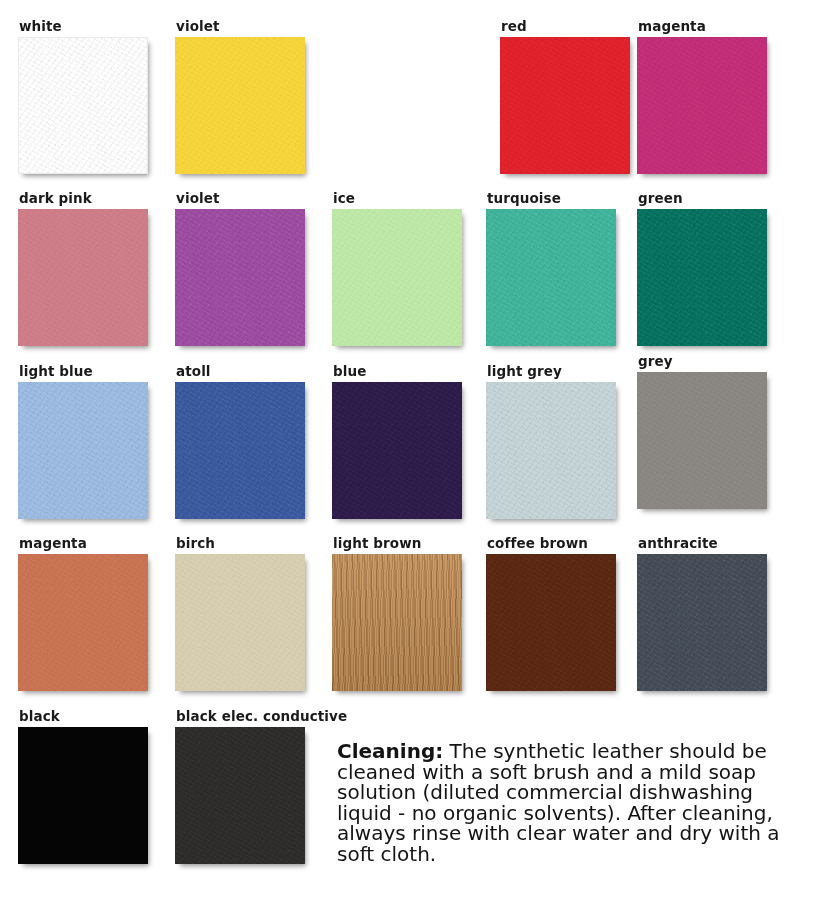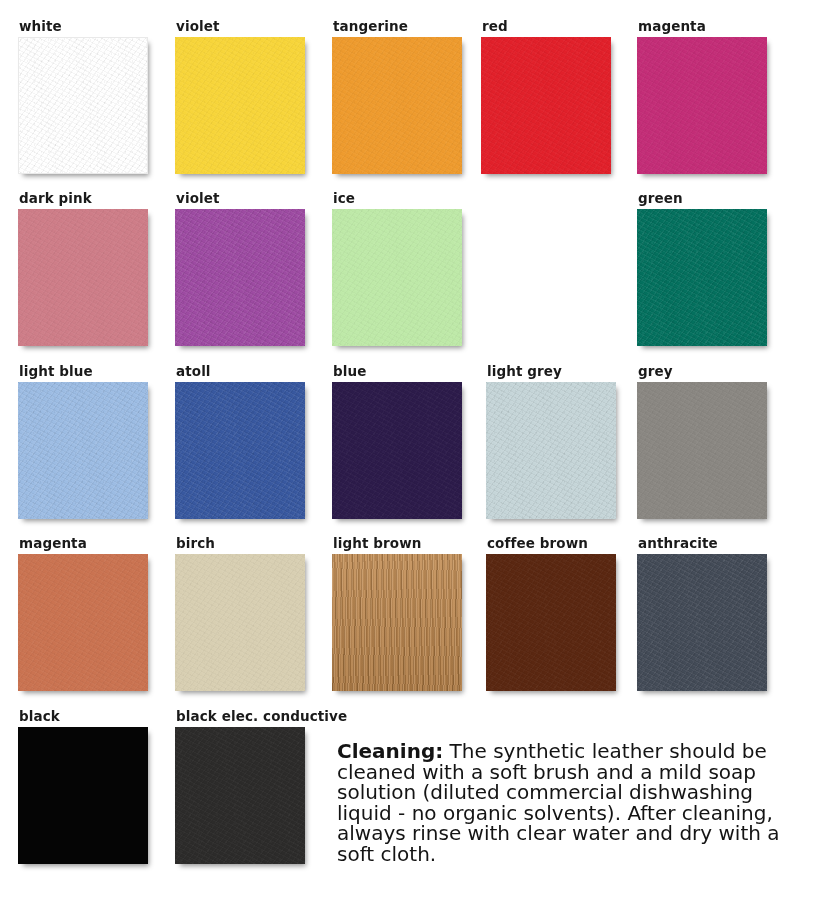--- a/index.html
+++ b/index.html
@@ -98,43 +98,43 @@
 
 <div id="chart">
     <div class="swatch-cell" style="left: 18px; top: 19px;">
       <div class="swatch-label">white</div>
       <div class="swatch-chip tex-white" title="white" style="width: 130px; height: 137px; background: rgb(254, 254, 254);"></div>
     </div>
     <div class="swatch-cell" style="left: 175px; top: 19px;">
       <div class="swatch-label">violet</div>
       <div class="swatch-chip tex-soft" title="yellow" style="width: 130px; height: 137px; background: rgb(247, 213, 58);"></div>
     </div>
-    <div class="swatch-cell" style="left: 332px; top: 19px;">
-      <div class="swatch-label">tangerine</div>
-      <div class="swatch-chip tex-soft" title="tangerine" style="width: 130px; height: 137px; background: rgb(238, 155, 46);"></div>
-    </div>
-    <div class="swatch-cell" style="left: 481px; top: 19px;">
+    <div class="swatch-cell" style="left: 500px; top: 19px;">
       <div class="swatch-label">red</div>
       <div class="swatch-chip tex-soft" title="red" style="width: 130px; height: 137px; background: rgb(225, 32, 42);"></div>
     </div>
     <div class="swatch-cell" style="left: 637px; top: 19px;">
       <div class="swatch-label">magenta</div>
       <div class="swatch-chip tex-soft" title="magenta" style="width: 130px; height: 137px; background: rgb(195, 45, 119);"></div>
     </div>
     <div class="swatch-cell" style="left: 18px; top: 191px;">
       <div class="swatch-label">dark pink</div>
       <div class="swatch-chip tex-soft" title="dark pink" style="width: 130px; height: 137px; background: rgb(206, 125, 136);"></div>
     </div>
     <div class="swatch-cell" style="left: 175px; top: 191px;">
       <div class="swatch-label">violet</div>
       <div class="swatch-chip tex-pebble" title="violet" style="width: 130px; height: 137px; background: rgb(157, 75, 162);"></div>
     </div>
     <div class="swatch-cell" style="left: 332px; top: 191px;">
       <div class="swatch-label">ice</div>
       <div class="swatch-chip tex-soft" title="ice" style="width: 130px; height: 137px; background: rgb(190, 233, 168);"></div>
+    </div>
+    <div class="swatch-cell" style="left: 486px; top: 191px;">
+      <div class="swatch-label">turquoise</div>
+      <div class="swatch-chip tex-pebble" title="turquoise" style="width: 130px; height: 137px; background: rgb(63, 181, 156);"></div>
     </div>
     <div class="swatch-cell" style="left: 637px; top: 191px;">
       <div class="swatch-label">green</div>
       <div class="swatch-chip tex-pebble" title="green" style="width: 130px; height: 137px; background: rgb(4, 112, 94);"></div>
     </div>
     <div class="swatch-cell" style="left: 18px; top: 364px;">
       <div class="swatch-label">light blue</div>
       <div class="swatch-chip tex-pebble" title="light blue" style="width: 130px; height: 137px; background: rgb(156, 188, 227);"></div>
     </div>
     <div class="swatch-cell" style="left: 175px; top: 364px;">
@@ -142,21 +142,21 @@
       <div class="swatch-chip tex-pebble" title="atoll" style="width: 130px; height: 137px; background: rgb(56, 88, 159);"></div>
     </div>
     <div class="swatch-cell" style="left: 332px; top: 364px;">
       <div class="swatch-label">blue</div>
       <div class="swatch-chip tex-soft" title="blue" style="width: 130px; height: 137px; background: rgb(44, 27, 74);"></div>
     </div>
     <div class="swatch-cell" style="left: 486px; top: 364px;">
       <div class="swatch-label">light grey</div>
       <div class="swatch-chip tex-pebble" title="light grey" style="width: 130px; height: 137px; background: rgb(197, 213, 216);"></div>
     </div>
-    <div class="swatch-cell" style="left: 637px; top: 364px;">
+    <div class="swatch-cell" style="left: 637px; top: 354px;">
       <div class="swatch-label">grey</div>
       <div class="swatch-chip tex-soft" title="grey" style="width: 130px; height: 137px; background: rgb(138, 135, 130);"></div>
     </div>
     <div class="swatch-cell" style="left: 18px; top: 536px;">
       <div class="swatch-label">magenta</div>
       <div class="swatch-chip tex-soft" title="rosewood" style="width: 130px; height: 137px; background: rgb(202, 115, 81);"></div>
     </div>
     <div class="swatch-cell" style="left: 175px; top: 536px;">
       <div class="swatch-label">birch</div>
       <div class="swatch-chip tex-soft" title="birch" style="width: 130px; height: 137px; background: rgb(216, 207, 178);"></div>

